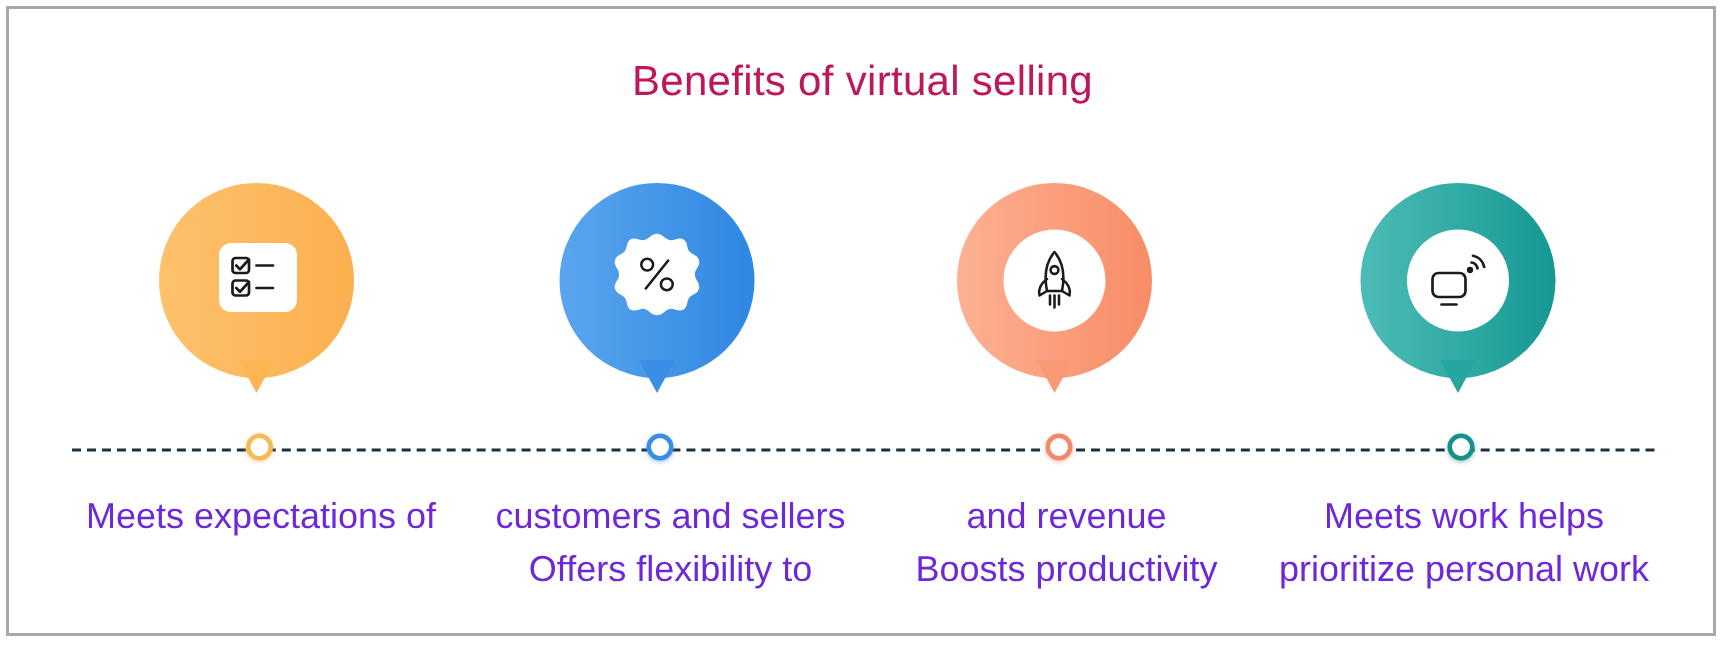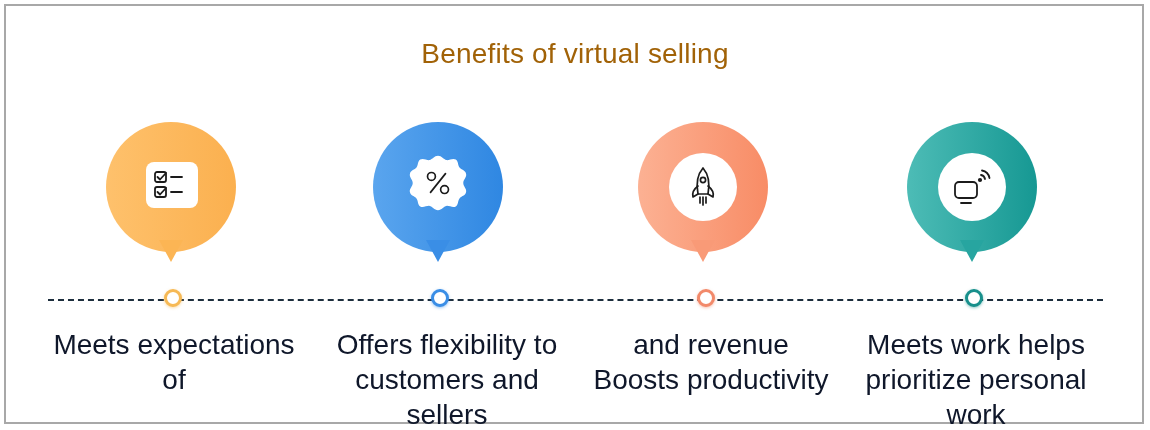--- a/index.html
+++ b/index.html
@@ -1,25 +1,25 @@
 <!DOCTYPE html>
 <html><head>
 <meta charset="utf-8">
 <style>
   html, body { margin:0; padding:0; }
   body { width:1150px; height:430px; background:#ffffff; position:relative; overflow:hidden; font-family:"Liberation Sans", sans-serif; }
   .frame { position:absolute; left:4px; top:4px; width:1140px; height:420px; border:2px solid #a8a8a8; box-sizing:border-box; background:#ffffff; }
-  .title { position:absolute; left:0; width:1150px; top:38px; text-align:center; font-size:28px; font-weight:500; color:#a16207; letter-spacing:0.2px; }
+  .title { position:absolute; left:0; width:1150px; top:38px; text-align:center; font-size:28px; font-weight:500; color:#be185d; letter-spacing:0.2px; }
   .pin { position:absolute; width:130px; height:150px; }
   .pin .bubble { position:absolute; left:0; top:0; width:130px; height:130px; border-radius:50%; }
   .pin .tail { position:absolute; left:53px; top:118px; width:0; height:0; border-left:12px solid transparent; border-right:12px solid transparent; border-top:22px solid; }
   .pin .inner { position:absolute; display:flex; align-items:center; justify-content:center; background:#ffffff; }
   .dash { position:absolute; left:48px; top:299px; width:1055px; height:0; border-top:2.5px dashed #1d2e3d; }
   .marker { position:absolute; top:289px; width:18px; height:18px; border-radius:50%; background:#ffffff; border:3px solid; box-sizing:border-box; }
-  .label { position:absolute; top:327px; width:270px; text-align:center; font-size:28px; line-height:35px; color:#0f172a; }
+  .label { position:absolute; top:327px; width:270px; text-align:center; font-size:24px; line-height:35px; color:#6d28d9; }
 </style>
 </head>
 <body>
 
 <div class="frame"></div>
 
 <div class="title">Benefits of virtual selling</div>
 
 <div class="pin" style="left:106px; top:122px;">
   <div class="bubble" style="background:linear-gradient(90deg,#fec16c,#fbb04f);"></div>
@@ -83,22 +83,22 @@
 
 <div class="marker" style="left:164px; border-color:#f6b955; box-shadow:0 1px 3px rgba(246,185,85,0.5);"></div>
 <div class="marker" style="left:431px; border-color:#3a8ee6; box-shadow:0 1px 3px rgba(58,142,230,0.5);"></div>
 <div class="marker" style="left:697px; border-color:#f2896a; box-shadow:0 1px 3px rgba(242,137,106,0.5);"></div>
 <div class="marker" style="left:965px; border-color:#178f8b; box-shadow:0 1px 3px rgba(23,143,139,0.5);"></div>
 
 <div class="label" style="left:39px;">
   <div>Meets expectations of</div>
 </div>
 <div class="label" style="left:312px;">
+  <div>customers and sellers</div>
   <div>Offers flexibility to</div>
-  <div>customers and sellers</div>
 </div>
 <div class="label" style="left:576px;">
   <div>and revenue</div>
   <div>Boosts productivity</div>
 </div>
 <div class="label" style="left:841px;">
   <div>Meets work helps</div>
   <div>prioritize personal work</div>
 </div>
 

